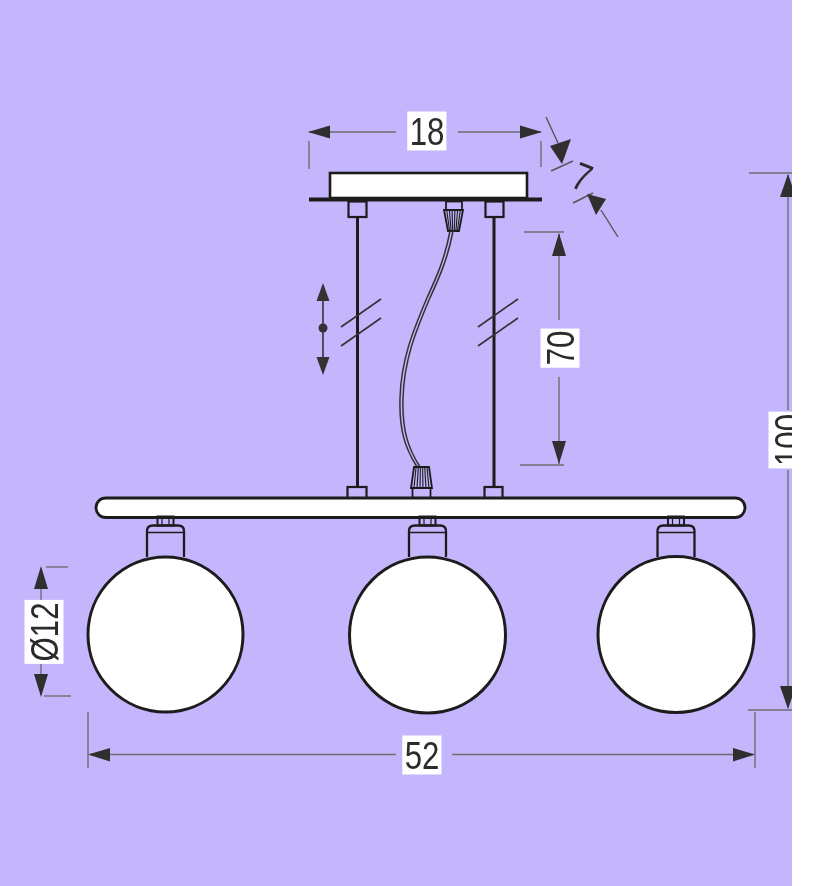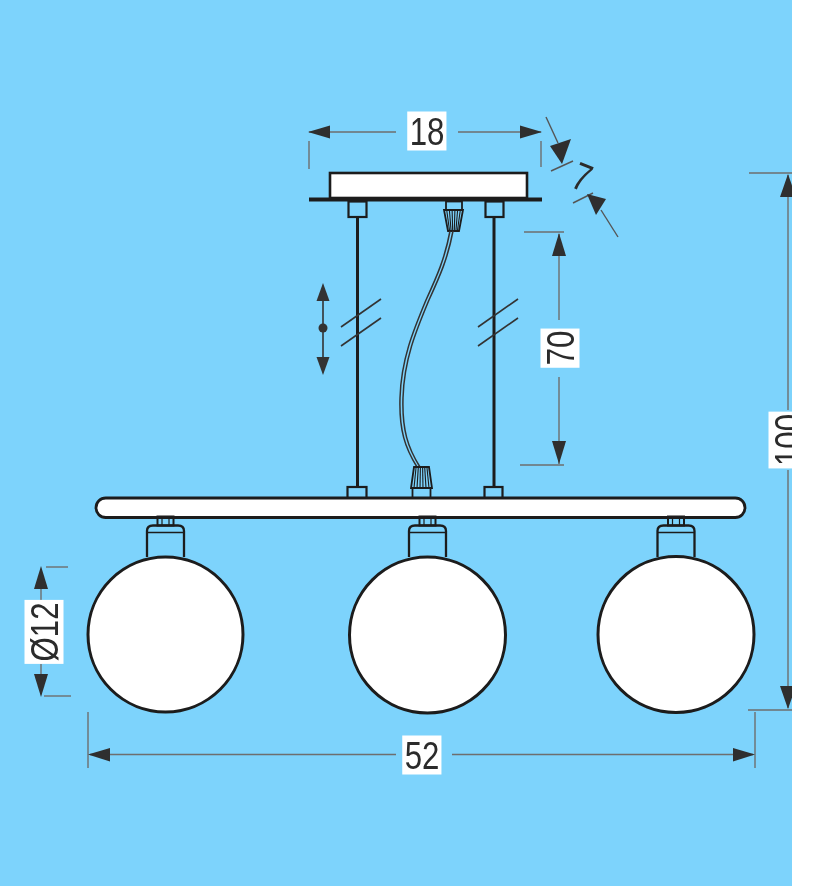--- a/index.html
+++ b/index.html
@@ -4,21 +4,21 @@
 <style>
   html, body {
     margin: 0; padding: 0;
     background: #ffffff;
     font-family: "Liberation Sans", sans-serif;
   }
   #stage {
     position: relative;
     width: 792px;
     height: 886px;
-    background: #7dd3fc;
+    background: #c4b5fd;
     overflow: hidden;
   }
   #linework { position: absolute; left: 0; top: 0; }
   .dim-label {
     position: absolute;
     font-family: "Liberation Sans", sans-serif;
     font-size: 39px;
     line-height: 1;
     color: #2b2b2b;
     white-space: nowrap;

